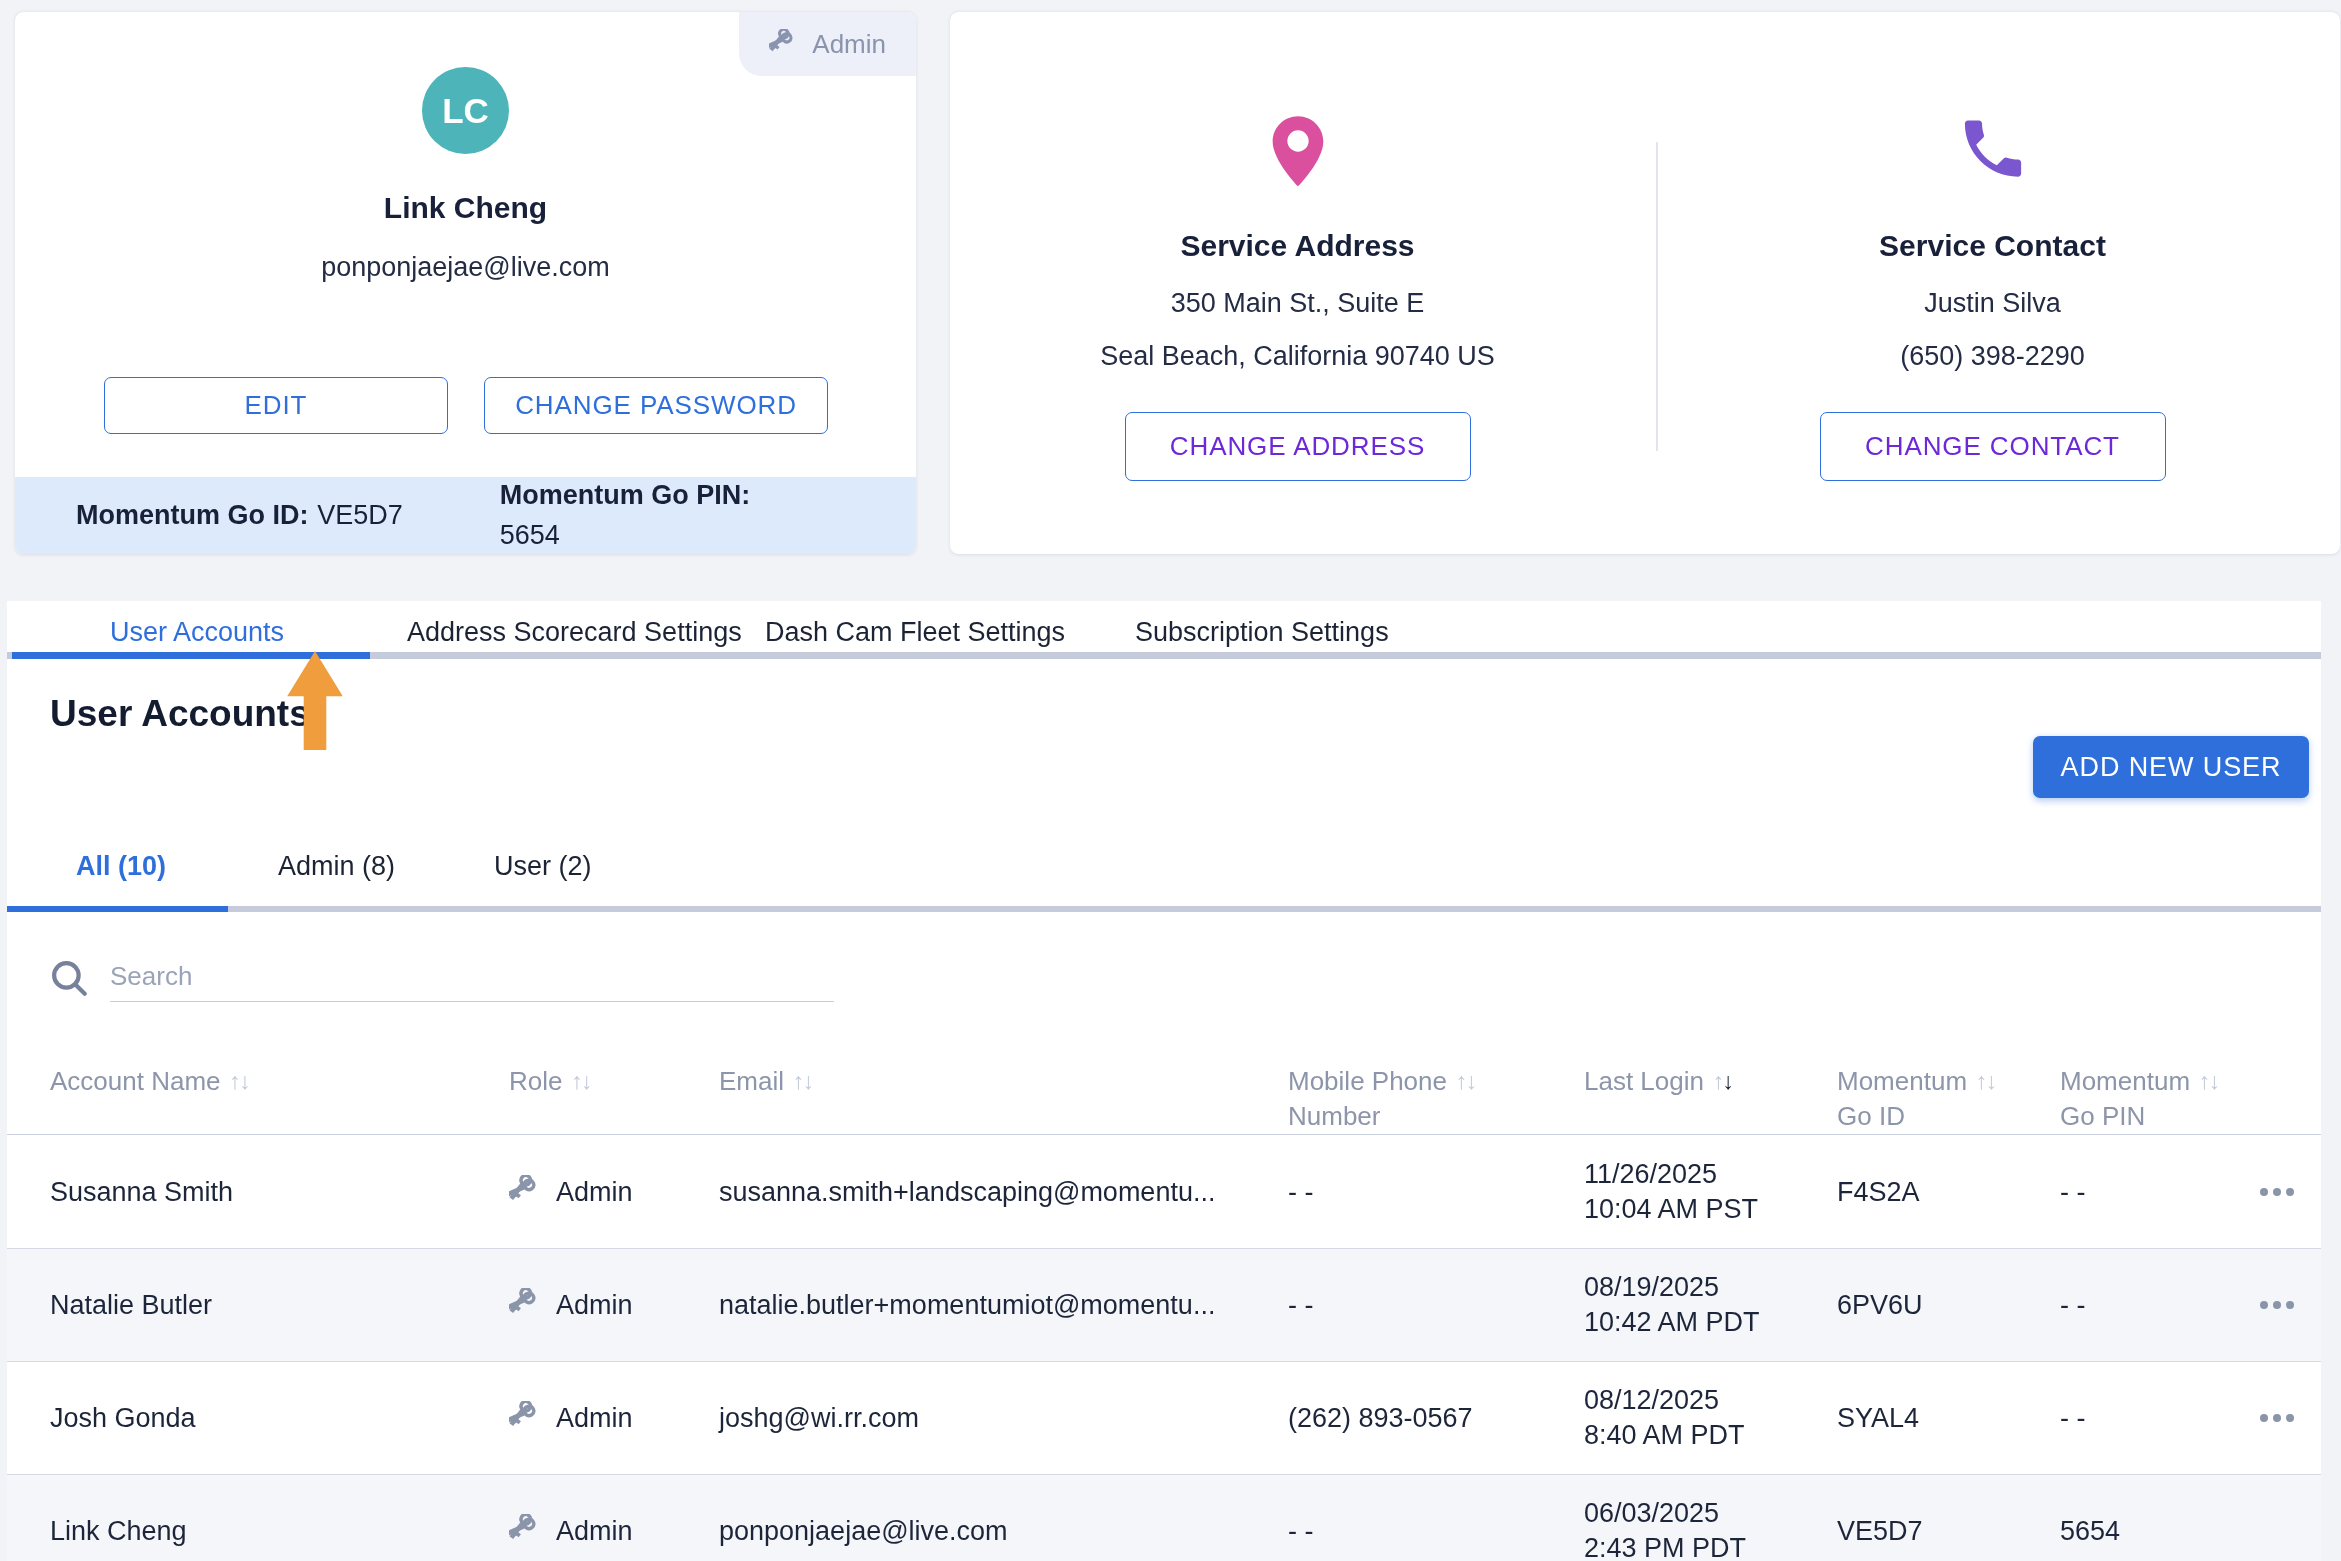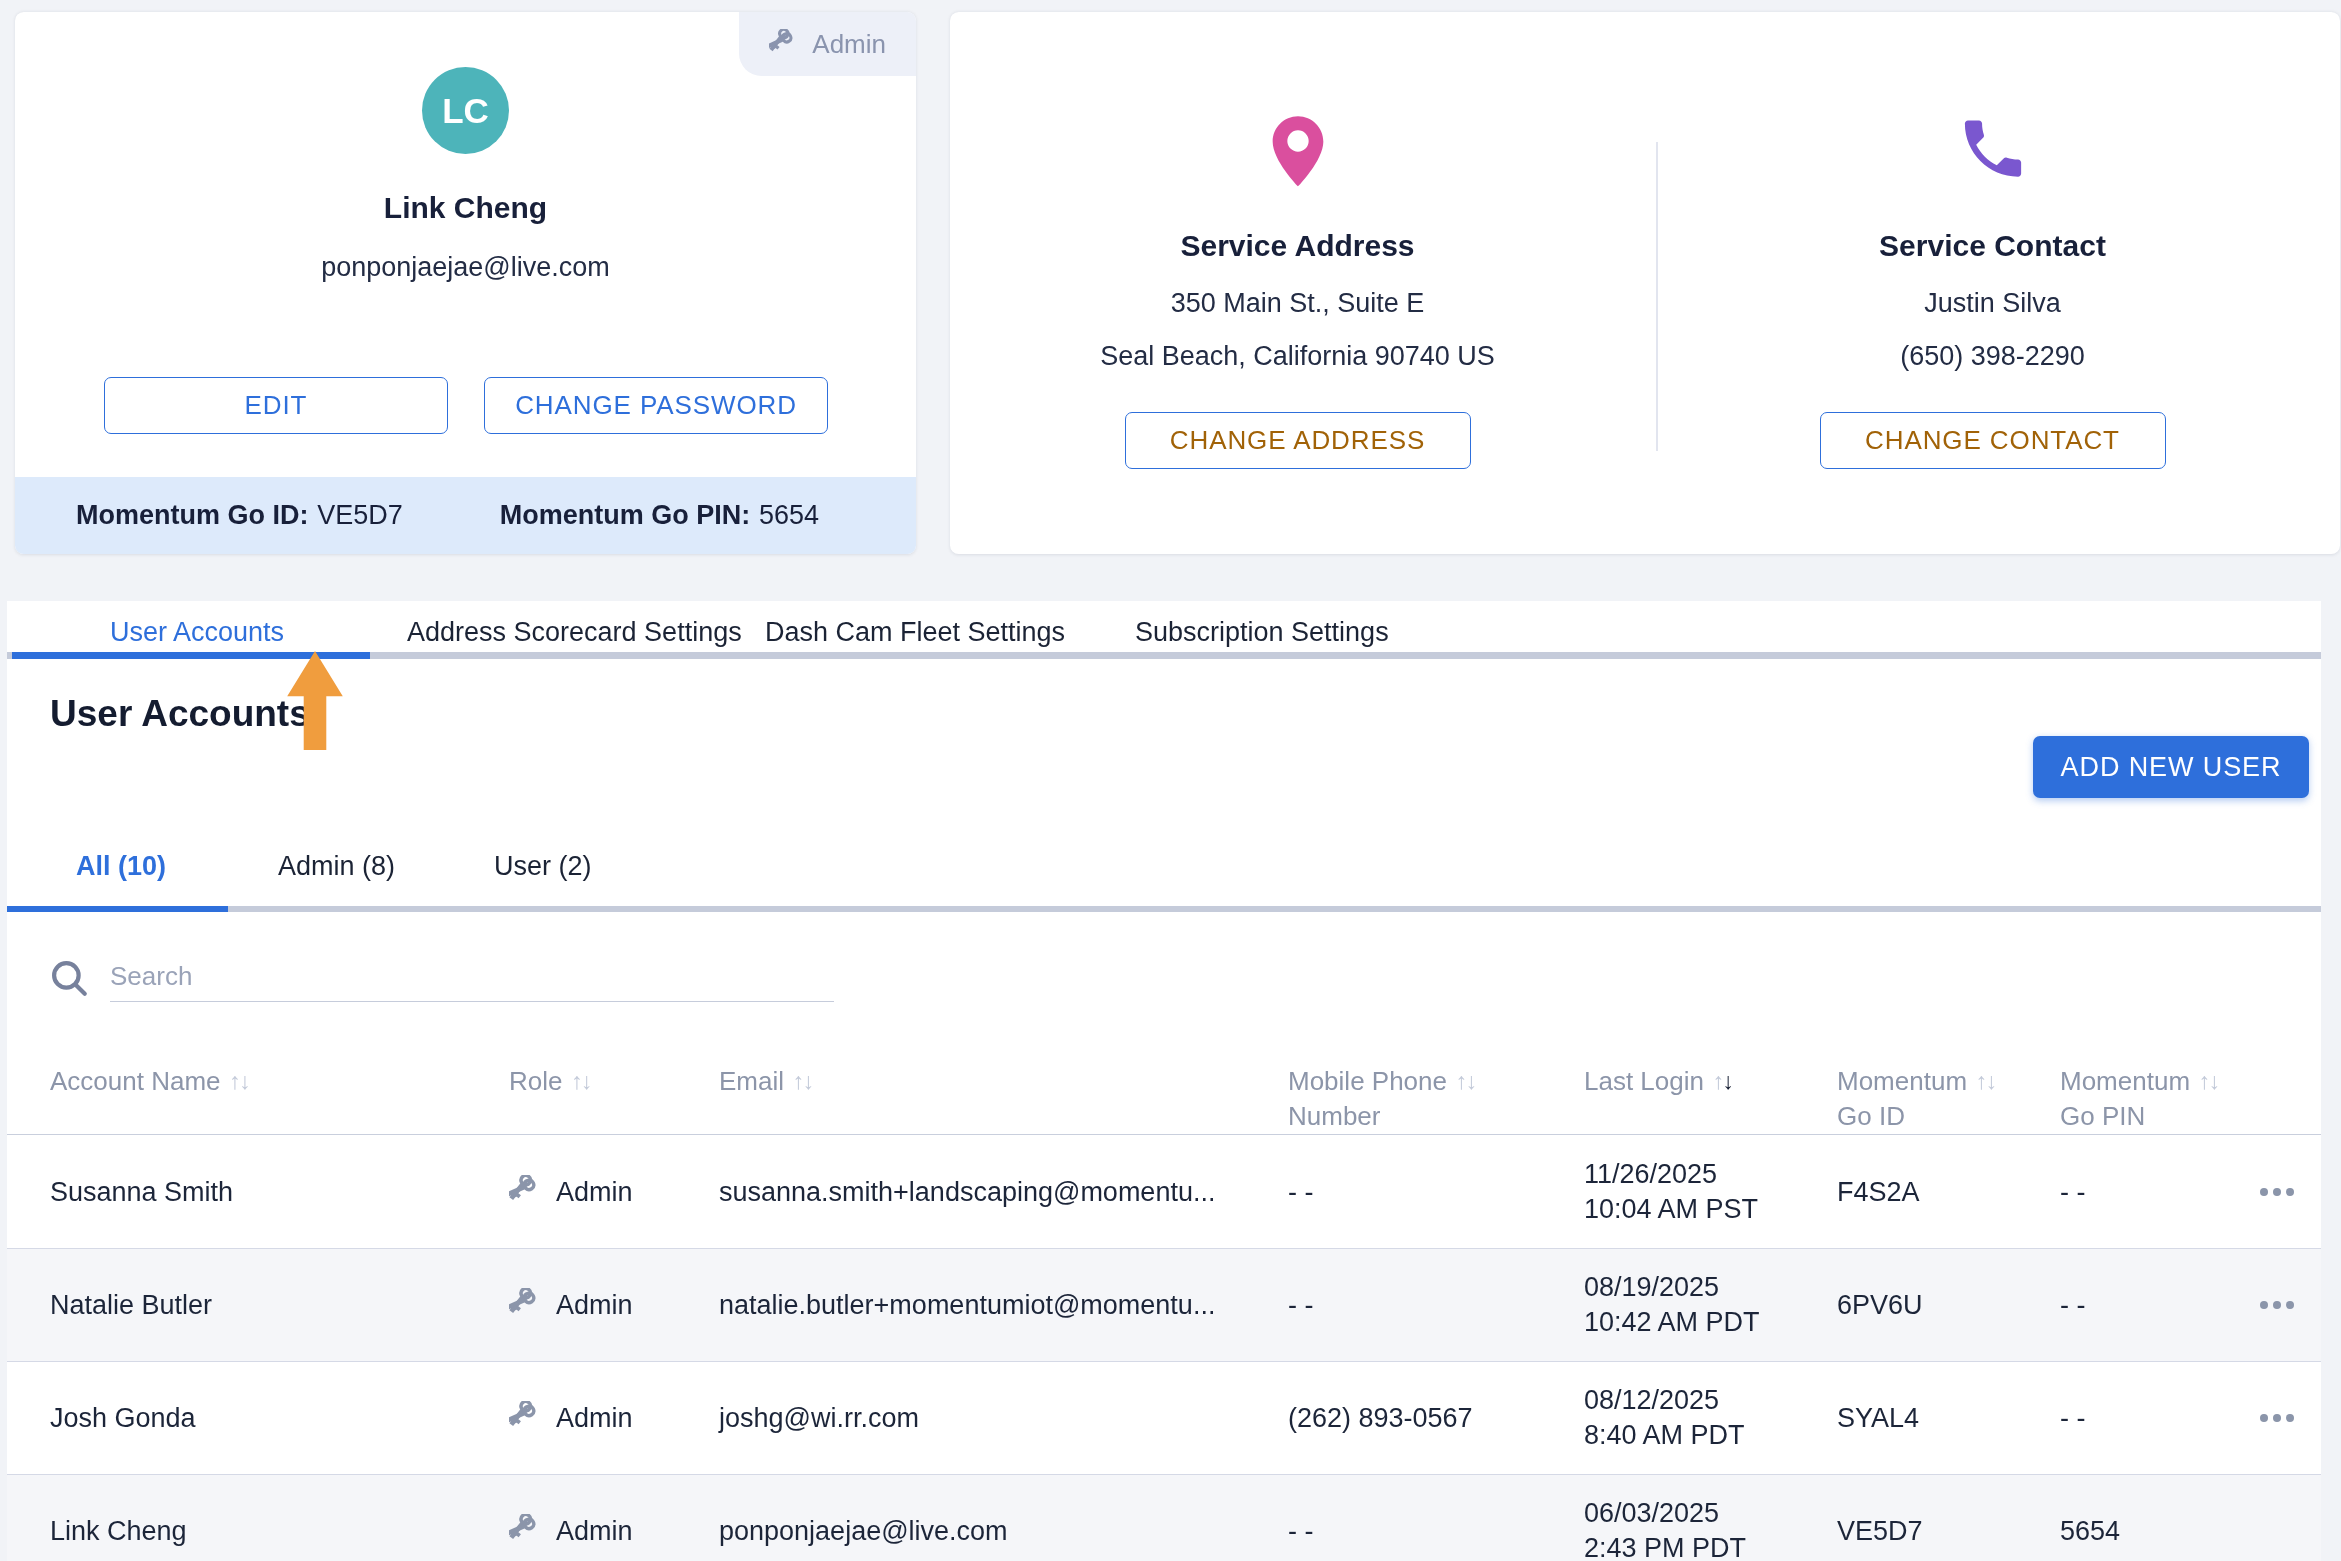--- a/index.html
+++ b/index.html
@@ -39,38 +39,38 @@
   #edit-btn { left:89px; width:344px; }
   #changepw-btn { left:469px; width:344px; }
   .profile-footer {
     position:absolute; left:0; bottom:0; width:100%; height:77px;
     background:#ddeafb; border-radius:0 0 8.7px 8.7px;
     display:flex; align-items:center; font-size:27px; color:#18203a;
   }
   .footer-group { display:flex; gap:8.7px; }
   .footer-group b { font-weight:bold; }
   #go-id-group { margin-left:61px; }
-  #go-pin-group { margin-left:97px; }
+  #go-pin-group { margin-left:97px;flex-direction:column; }
 
   
   #service-card { left:950px; top:12px; width:1390px; height:542px; }
   .service-col { position:absolute; top:0; width:695px; height:100%; text-align:center; }
   #service-address-col { left:0; }
   #service-contact-col { right:0; }
   .service-divider { position:absolute; left:706px; top:130px; height:309px; width:1.7px; background:#e2e5ef; }
   .service-icon { position:absolute; top:99px; left:50%; transform:translateX(-50%); }
   .pin-icon { width:80px; height:80px; }
   .phone-icon { width:75px; height:75px; }
   .service-title { position:absolute; top:217px; width:100%; font-size:30px; font-weight:bold; color:#18203a; }
   .service-line1 { position:absolute; top:276px; width:100%; font-size:27px; color:#232c44; }
   .service-line2 { position:absolute; top:329px; width:100%; font-size:27px; color:#232c44; }
   .service-btn {
     position:absolute; top:400px; left:50%; transform:translateX(-50%);
-    width:346px; height:57px; border:1.7px solid #2e6fdb; border-radius:7px;
-    background:#fff; color:#a16207; font-size:26px; font-weight:500; letter-spacing:0.9px;
+    width:346px; height:69px; border:1.7px solid #2e6fdb; border-radius:7px;
+    background:#fff; color:#6d28d9; font-size:26px; font-weight:500; letter-spacing:0.9px;
     font-family:"Liberation Sans", sans-serif; cursor:pointer;
   }
 
   
   #main-section { position:absolute; left:7px; top:601px; width:2314px; height:961px; background:#fff; overflow:hidden; }
   .tab { position:absolute; top:15.6px; font-size:27px; color:#1b2335; cursor:pointer; }
   .tab.active { color:#2e6fdb; }
   #tab-user-accounts { left:103px; font-weight:500; }
   #tab-driver-scorecard { left:400px; }
   #tab-dashcam { left:758px; }

